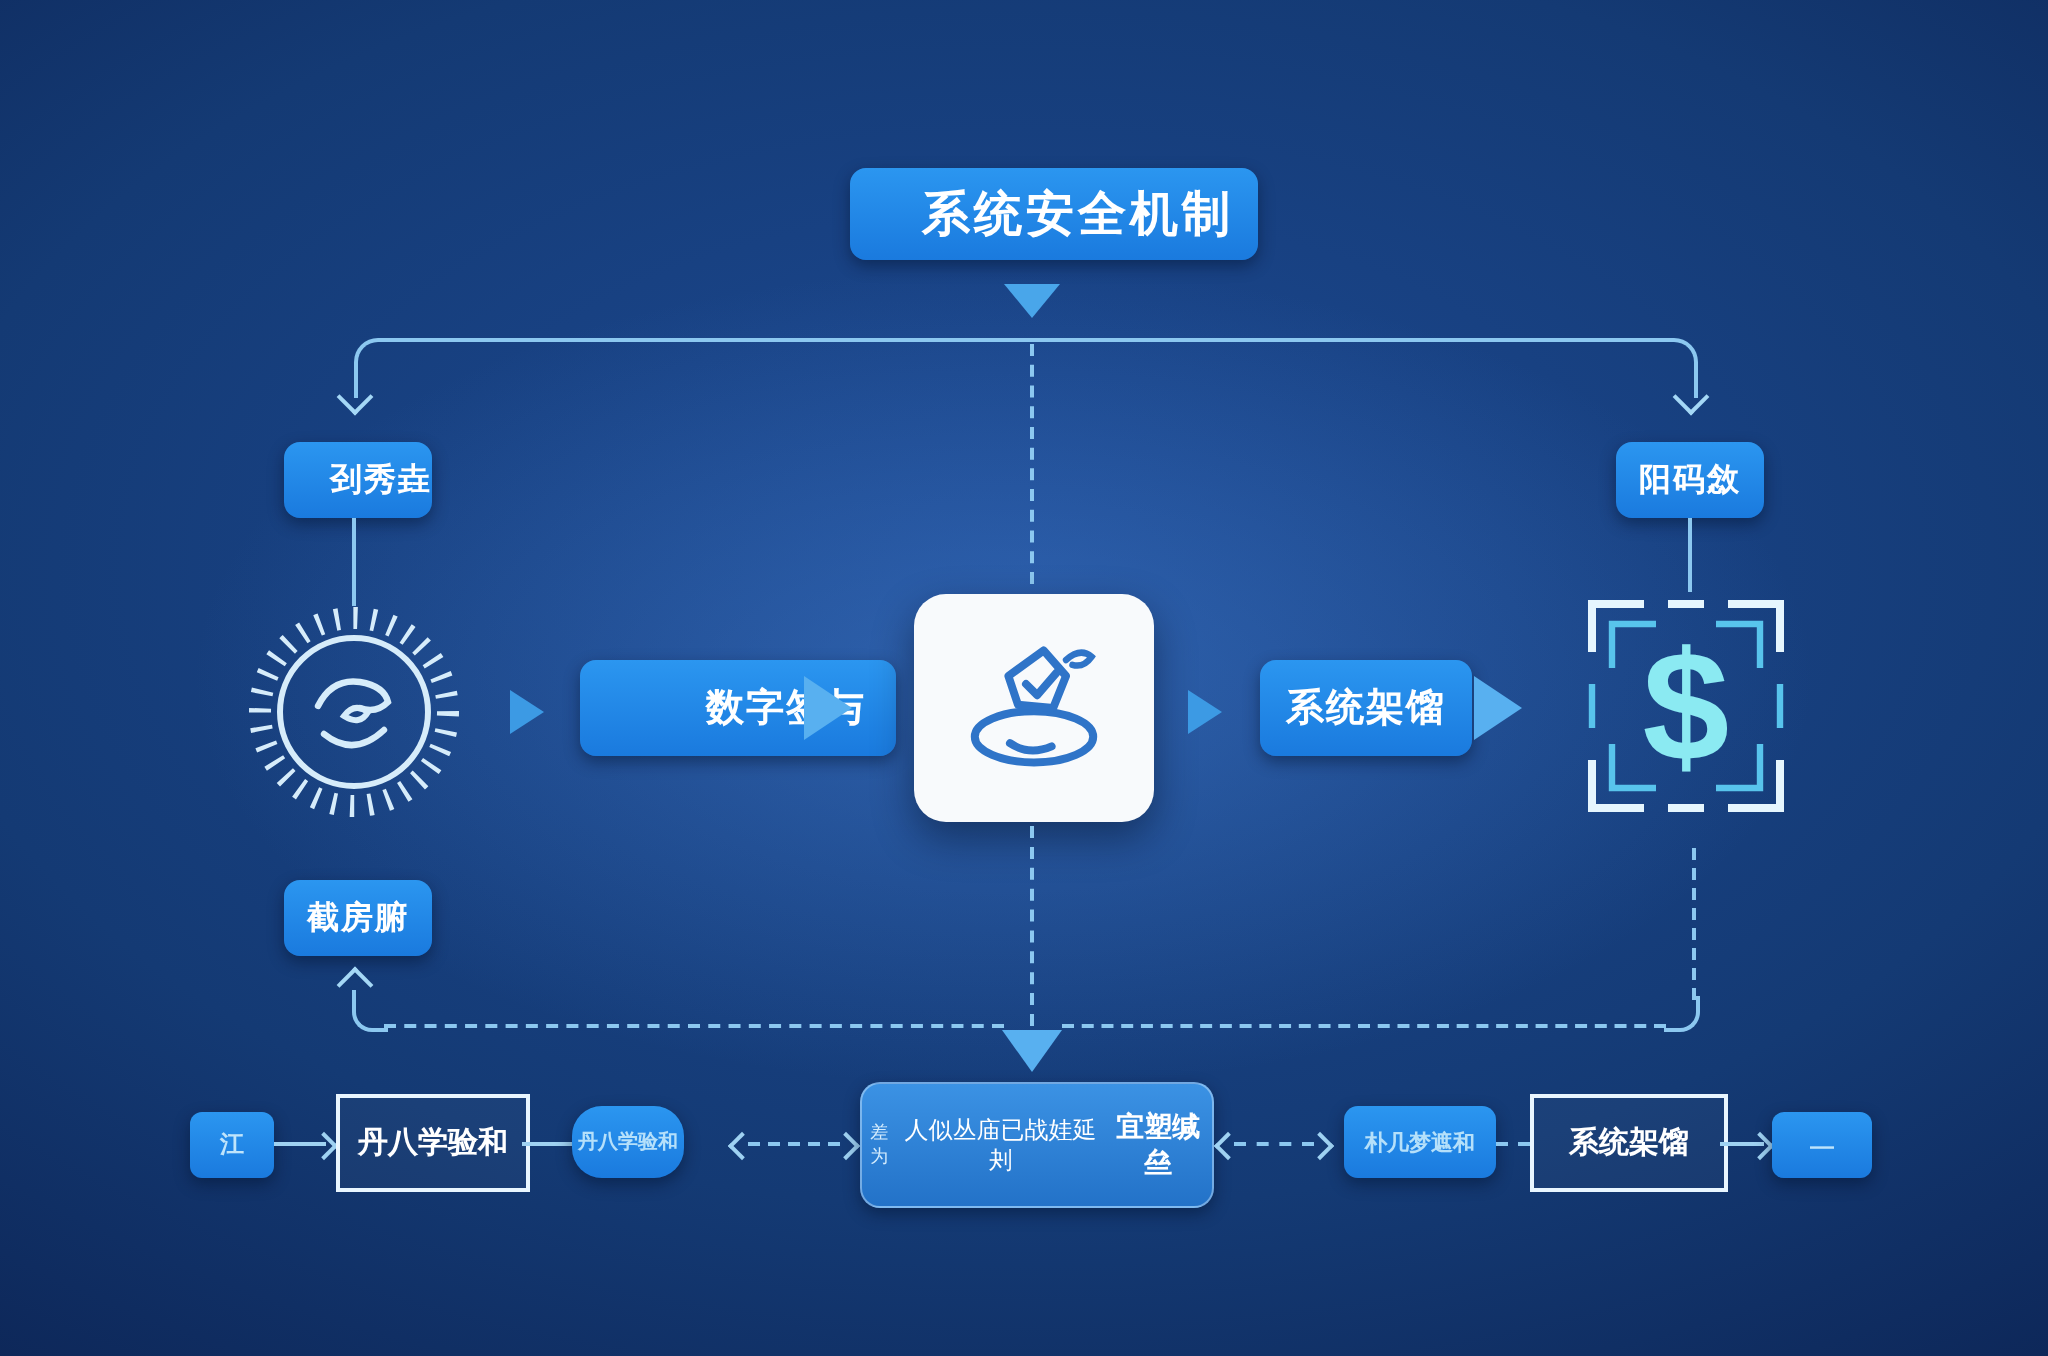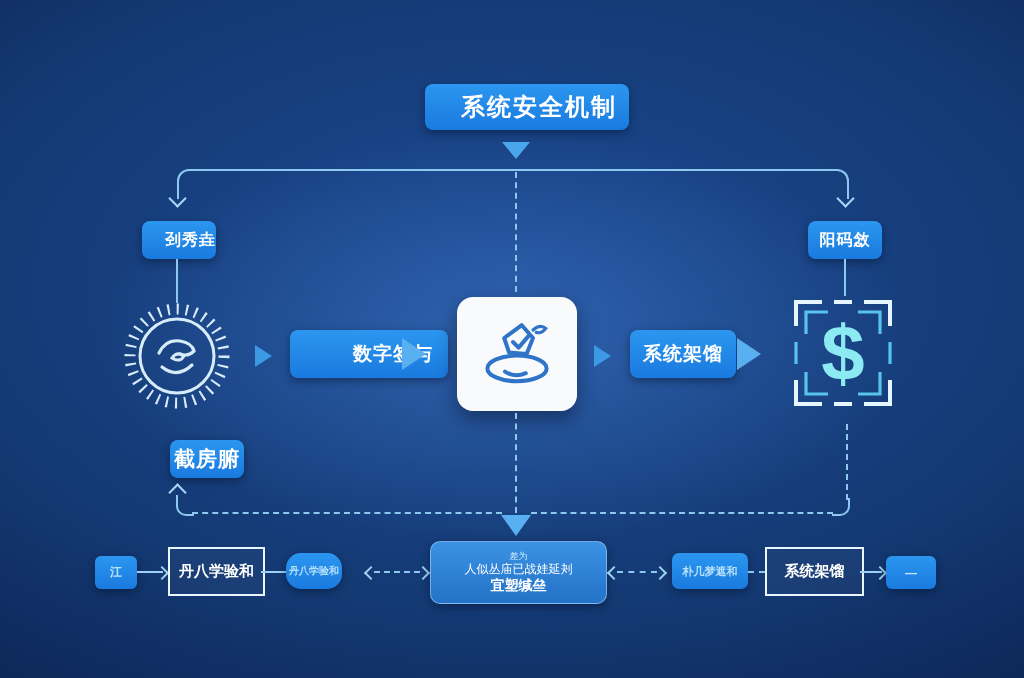--- a/index.html
+++ b/index.html
@@ -54,21 +54,21 @@
   .tri-down-lg { position:absolute; width:0; height:0; border-left:15px solid transparent; border-right:15px solid transparent; border-top:21px solid #58b0f0; }
 
   .card {
     position:absolute; background:#f8fafc; border-radius:16px;
     box-shadow:0 8px 20px rgba(2,10,30,0.45);
     display:flex; align-items:center; justify-content:center;
   }
   .centerbox {
     position:absolute; background:linear-gradient(180deg,#3b92e4,#2372c8);
     border:1px solid rgba(210,236,255,0.45); border-radius:10px;
-    color:#fff; display:flex; flex-direction:column; align-items:center; justify-content:center;
+    color:#fff; display:flex; flex-direction:row; align-items:center; justify-content:center;
     box-shadow:0 3px 8px rgba(3,15,40,0.45); line-height:1.25; text-align:center;
   }
 </style>
 </head>
 <body>
 
 <div class="stage">
 
   <div class="box" style="left:425px; top:84px; width:180px; height:46px; font-size:24px; letter-spacing:2px;padding-left:24px;">
     <span>系统安全机制</span>
@@ -132,21 +132,21 @@
       <path d="M16 40 V18 H38"></path>
         <path d="M68 18 H90 V40"></path>
       <path d="M90 78 V100 H68"></path>
         <path d="M38 100 H16 V78"></path>
       <path d="M6 48 V70"></path>
         <path d="M100 48 V70"></path>
     </g>
     <text x="53" y="86" text-anchor="middle" font-size="78" font-weight="bold" fill="#8beaf2" font-family="Liberation Sans, sans-serif">$</text>
   </svg>
 
-  <div class="box" style="left:142px; top:440px; width:74px; height:38px; font-size:21px;margin-left:28px;">
+  <div class="box" style="left:142px; top:440px; width:74px; height:38px; font-size:16px;">
     <span>截房腑</span>
   </div>
 
   <div class="chev pt-up" style="left:171px; top:486px;"></div>
   <div class="solid-v" style="left:176px; top:495px; height:8px;"></div>
   <div class="corner-bl" style="left:176px; top:498px; width:16px; height:16px;"></div>
   <div class="dash-h" style="left:192px; top:512px; width:310px;"></div>
   <div class="tri-down-lg" style="left:501px; top:515px;"></div>
   <div class="dash-h" style="left:531px; top:512px; width:302px;"></div>
   <div class="corner-br" style="left:832px; top:498px; width:16px; height:16px;"></div>

